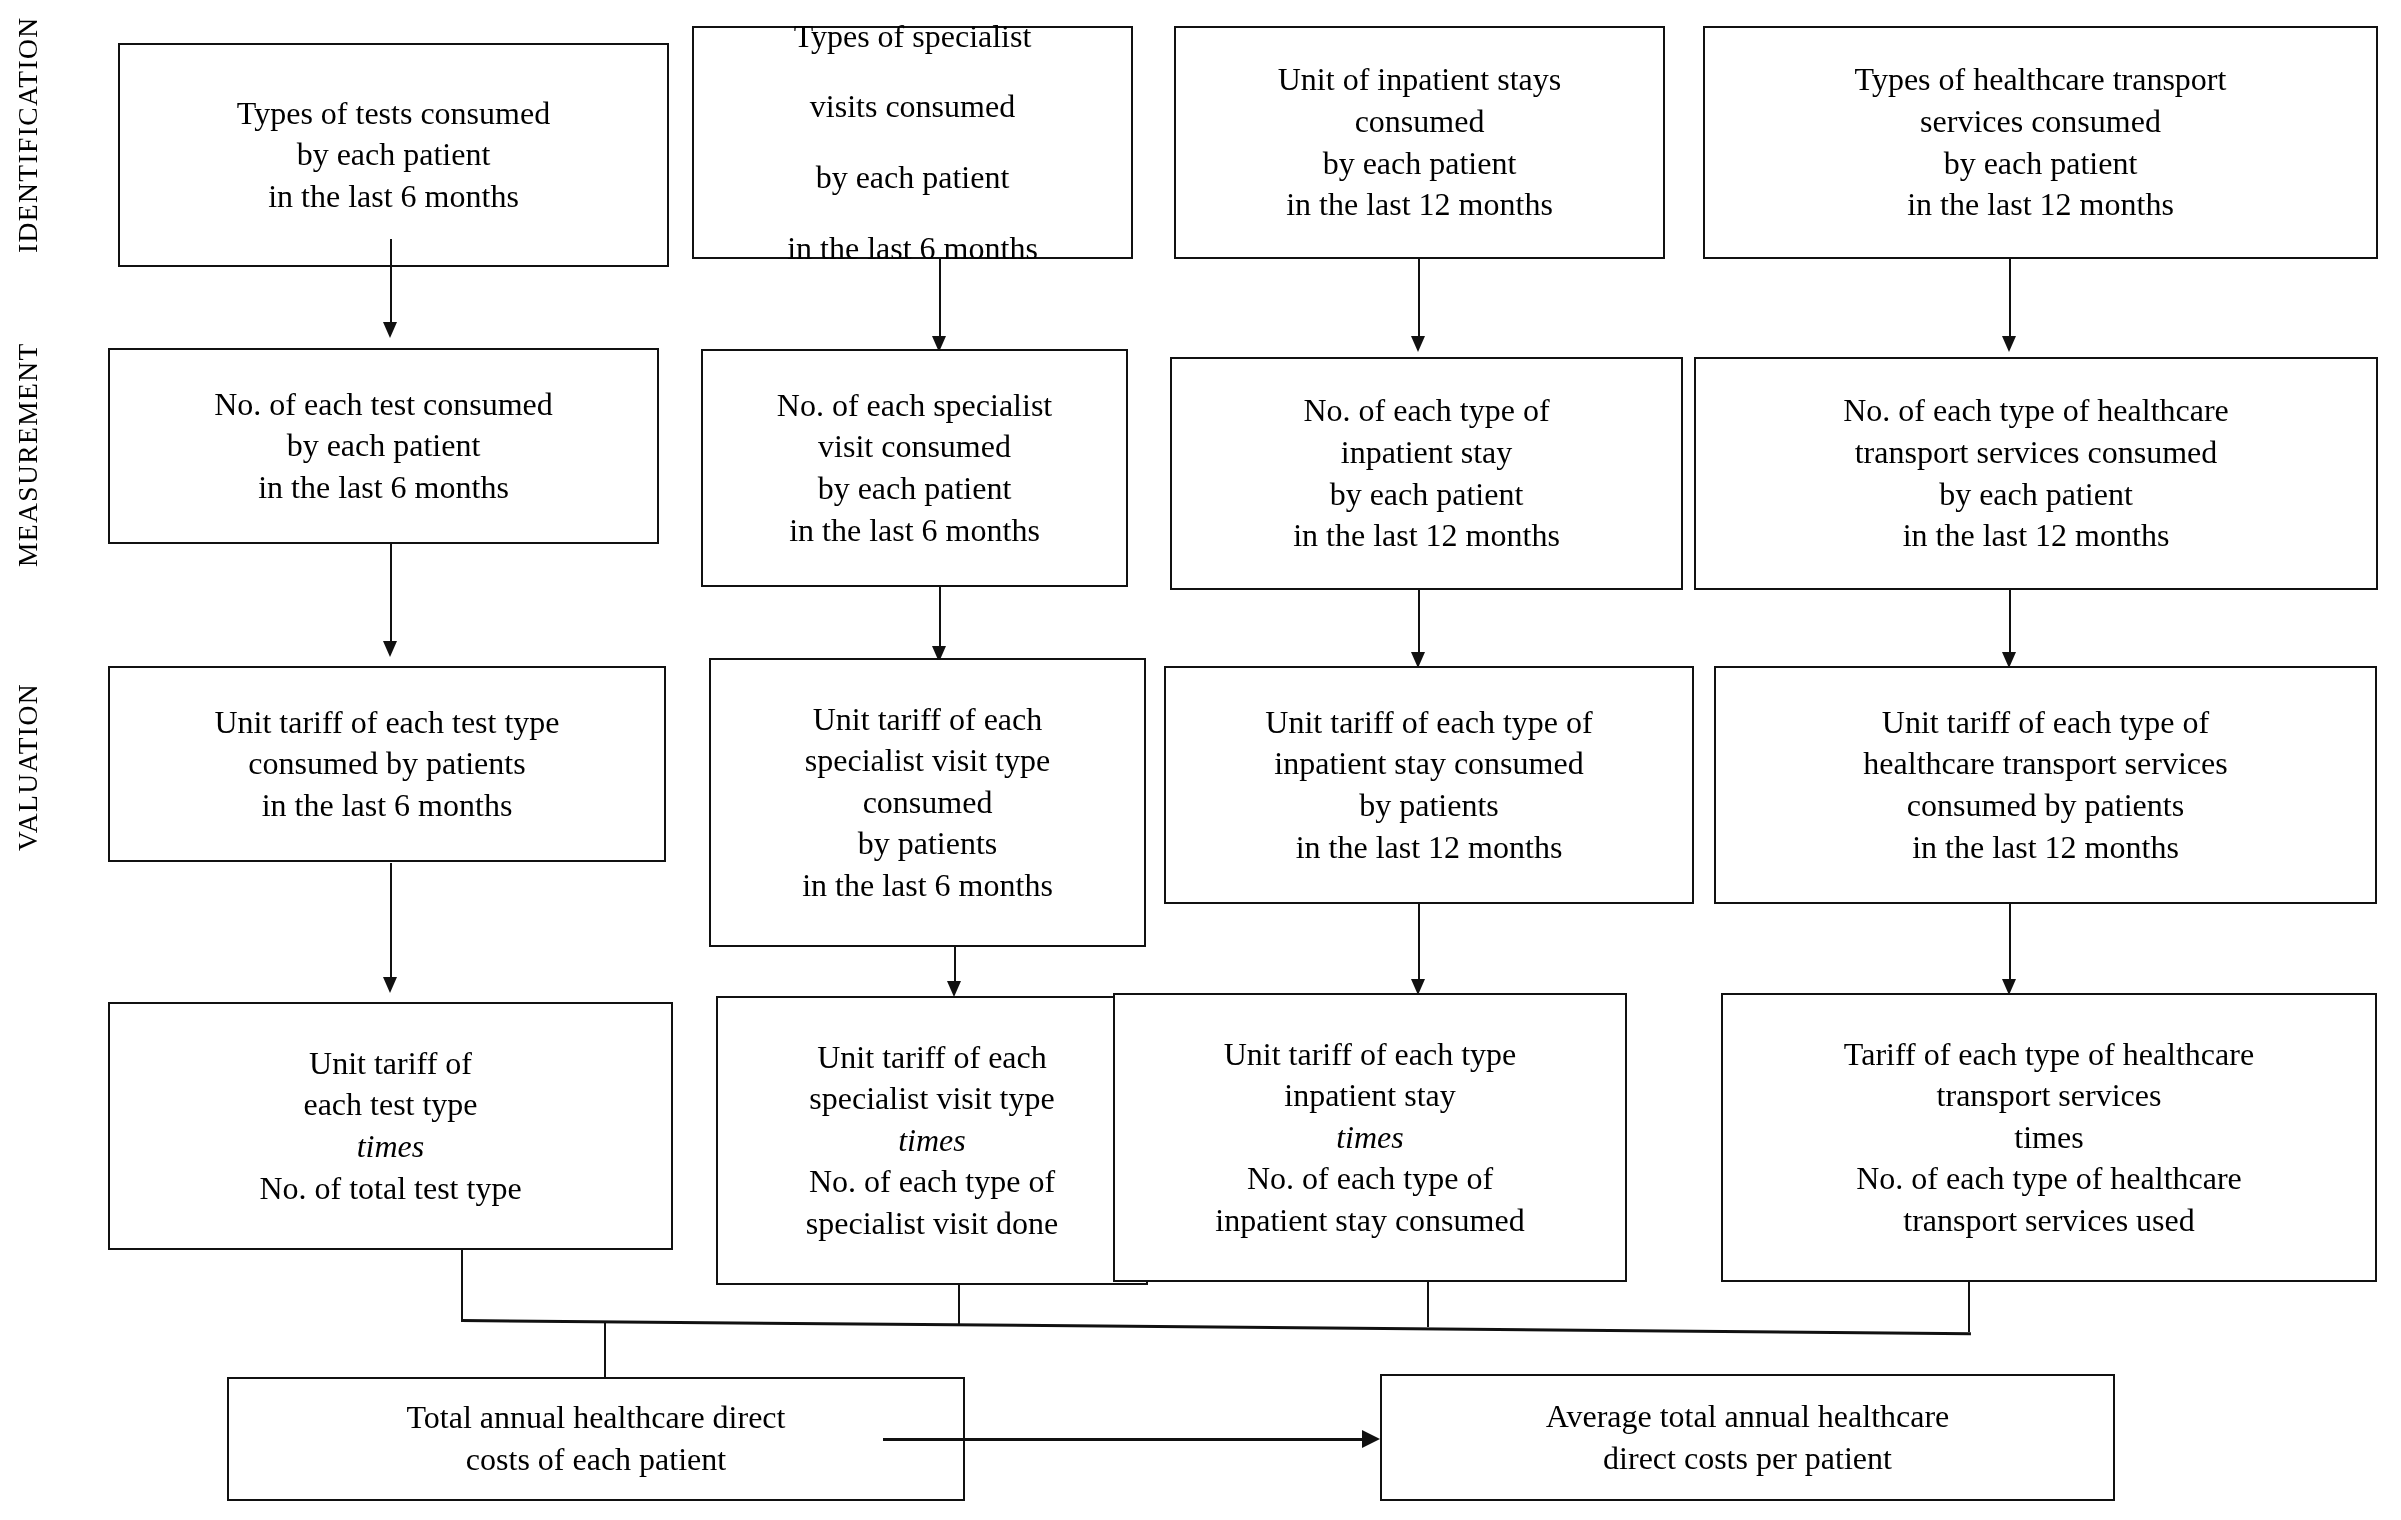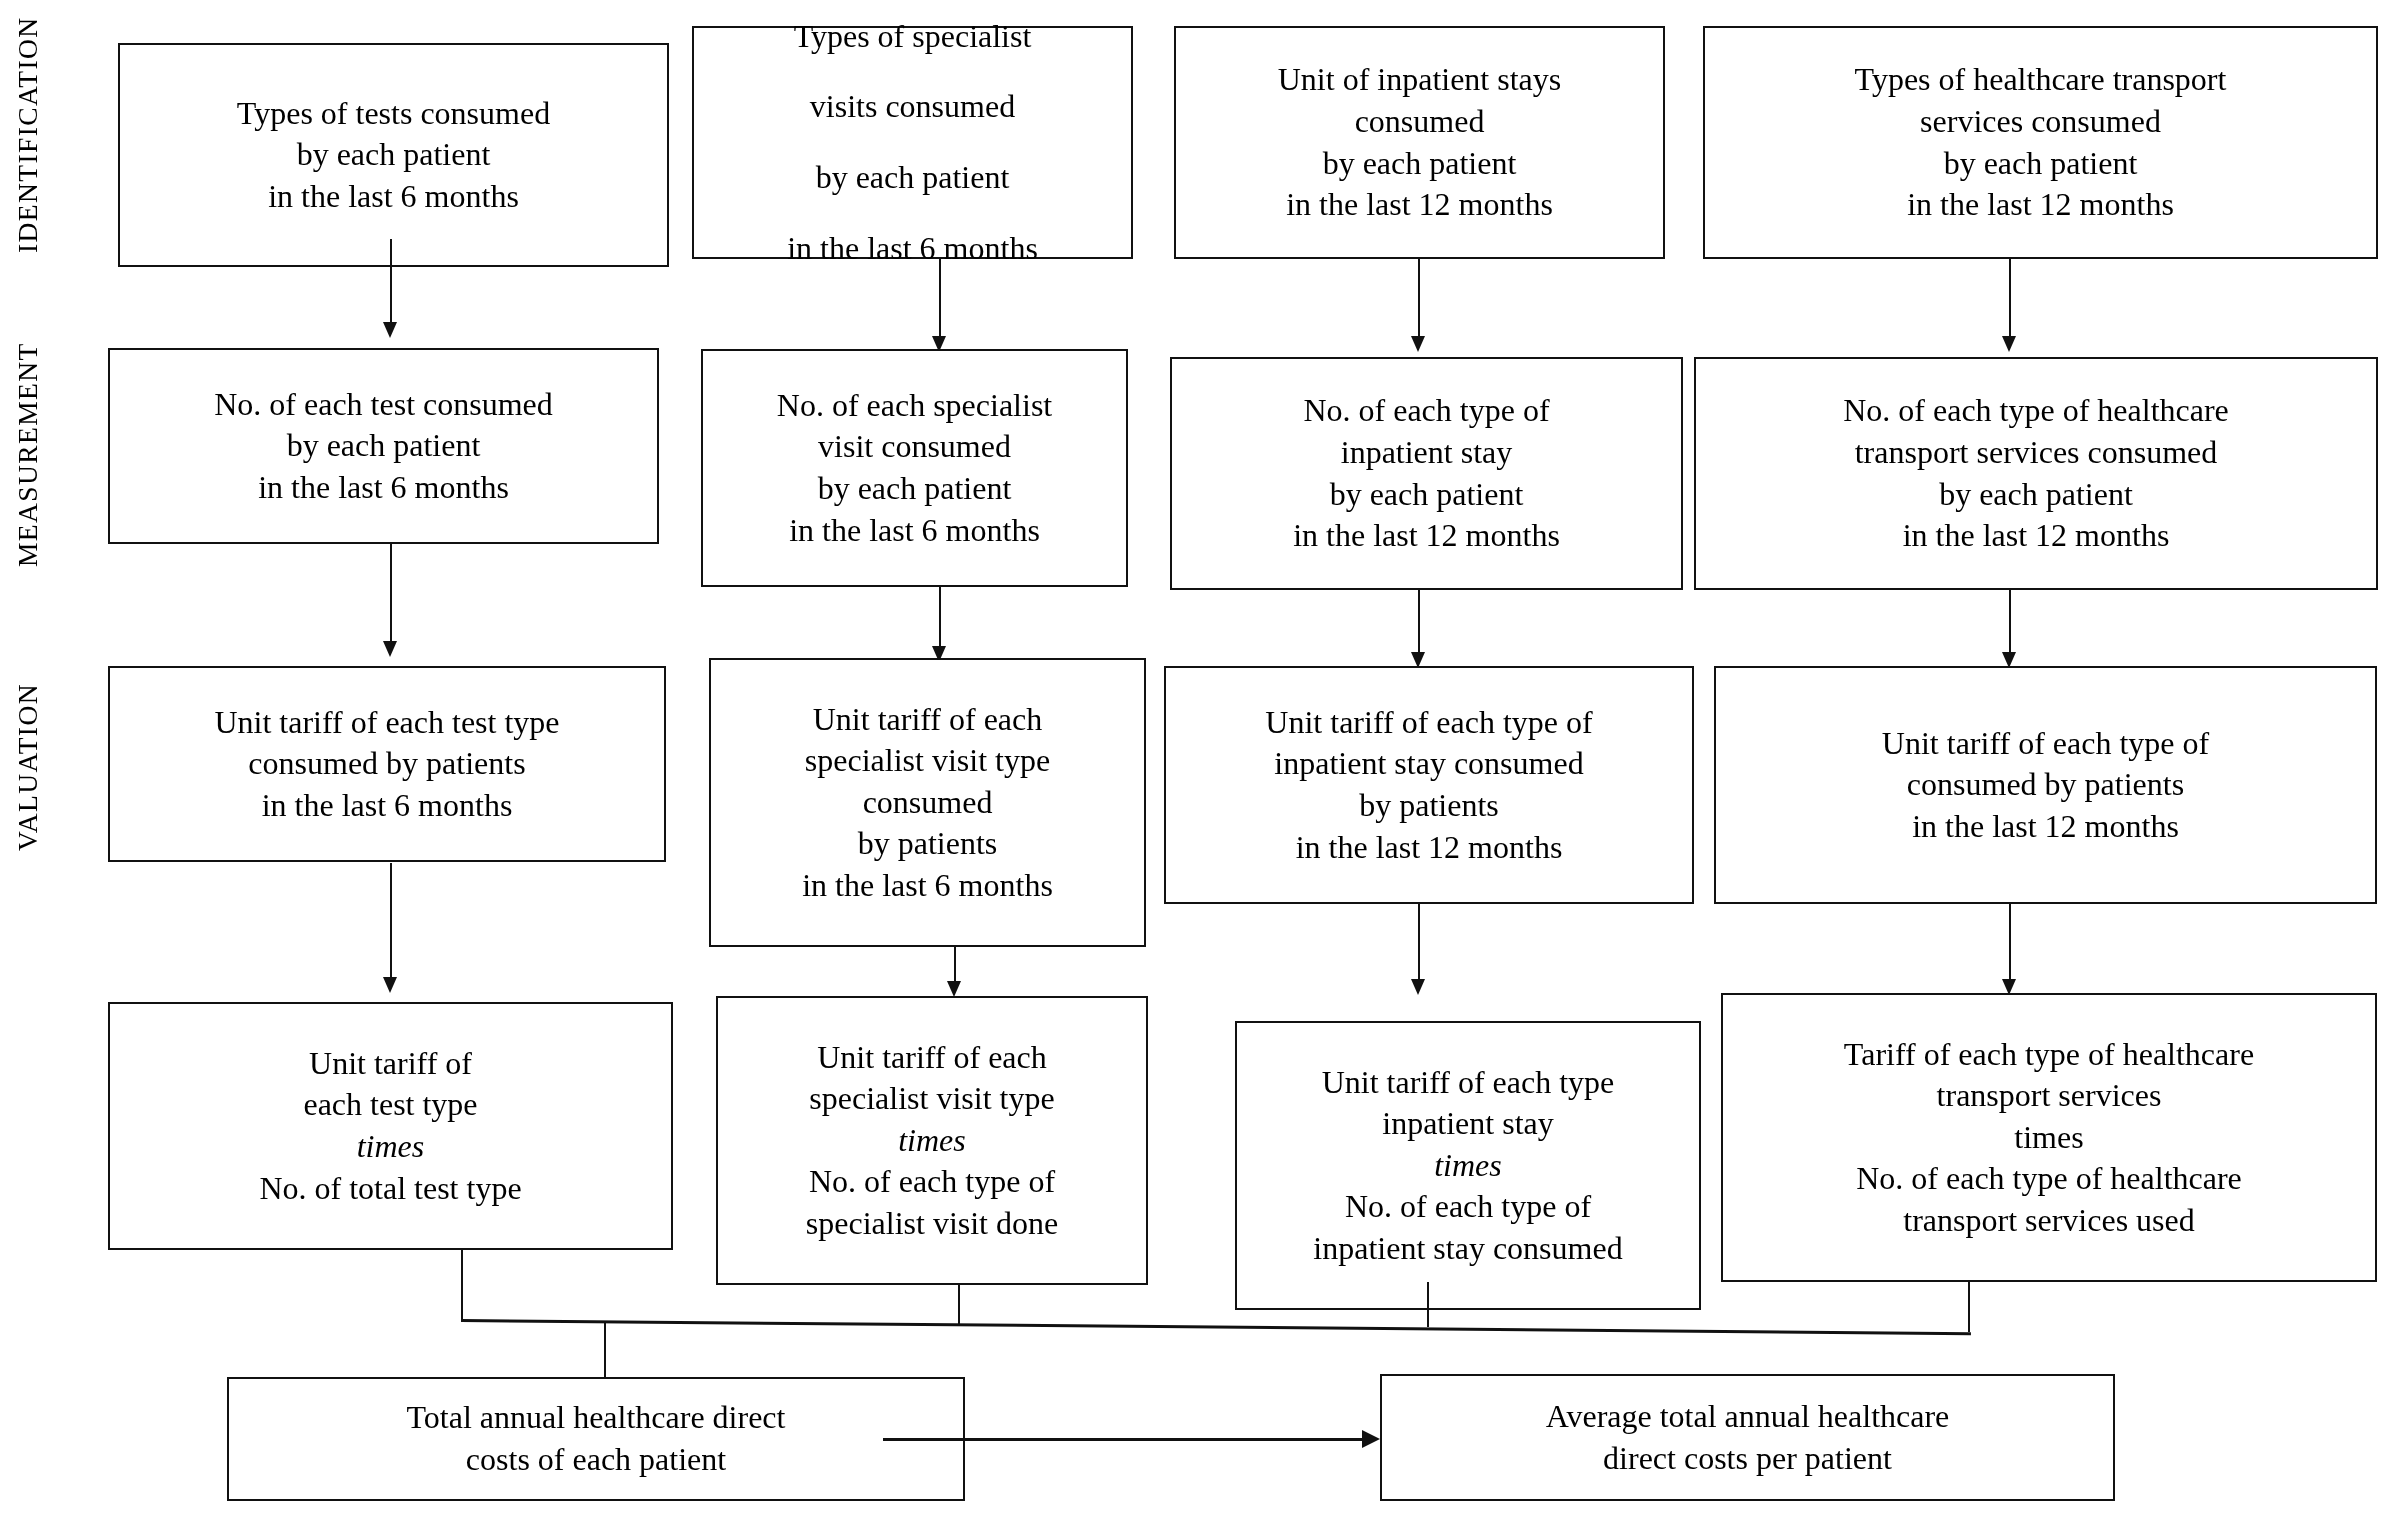--- a/index.html
+++ b/index.html
@@ -152,21 +152,21 @@
 
   <div class="node" style="left:1164px;top:666px;width:530px;height:238px;">
     <span class="ln">Unit tariff of each type of</span>
     <span class="ln">inpatient stay consumed</span>
     <span class="ln">by patients</span>
     <span class="ln">in the last 12 months</span>
   </div>
   <div class="vline" style="left:1418px;top:904px;height:81px;"></div>
   <div class="arrow-down" style="left:1411px;top:979px;"></div>
 
-  <div class="node" style="left:1235px;top:993px;width:466px;height:289px;margin-top:28px;">
+  <div class="node" style="left:1113px;top:993px;width:514px;height:289px;">
     <span class="ln">Unit tariff of each type</span>
     <span class="ln">inpatient stay</span>
     <span class="ln ital">times</span>
     <span class="ln">No. of each type of</span>
     <span class="ln">inpatient stay consumed</span>
   </div>
 
   <div class="node" style="left:1703px;top:26px;width:675px;height:233px;">
     <span class="ln">Types of healthcare transport</span>
     <span class="ln">services consumed</span>
@@ -180,20 +180,21 @@
     <span class="ln">No. of each type of healthcare</span>
     <span class="ln">transport services consumed</span>
     <span class="ln">by each patient</span>
     <span class="ln">in the last 12 months</span>
   </div>
   <div class="vline" style="left:2009px;top:589px;height:69px;"></div>
   <div class="arrow-down" style="left:2002px;top:652px;"></div>
 
   <div class="node" style="left:1714px;top:666px;width:663px;height:238px;">
     <span class="ln">Unit tariff of each type of</span>
+    <span class="ln">healthcare transport services</span>
     <span class="ln">consumed by patients</span>
     <span class="ln">in the last 12 months</span>
   </div>
   <div class="vline" style="left:2009px;top:904px;height:81px;"></div>
   <div class="arrow-down" style="left:2002px;top:979px;"></div>
 
   <div class="node" style="left:1721px;top:993px;width:656px;height:289px;">
     <span class="ln">Tariff of each type of healthcare</span>
     <span class="ln">transport services</span>
     <span class="ln">times</span>

